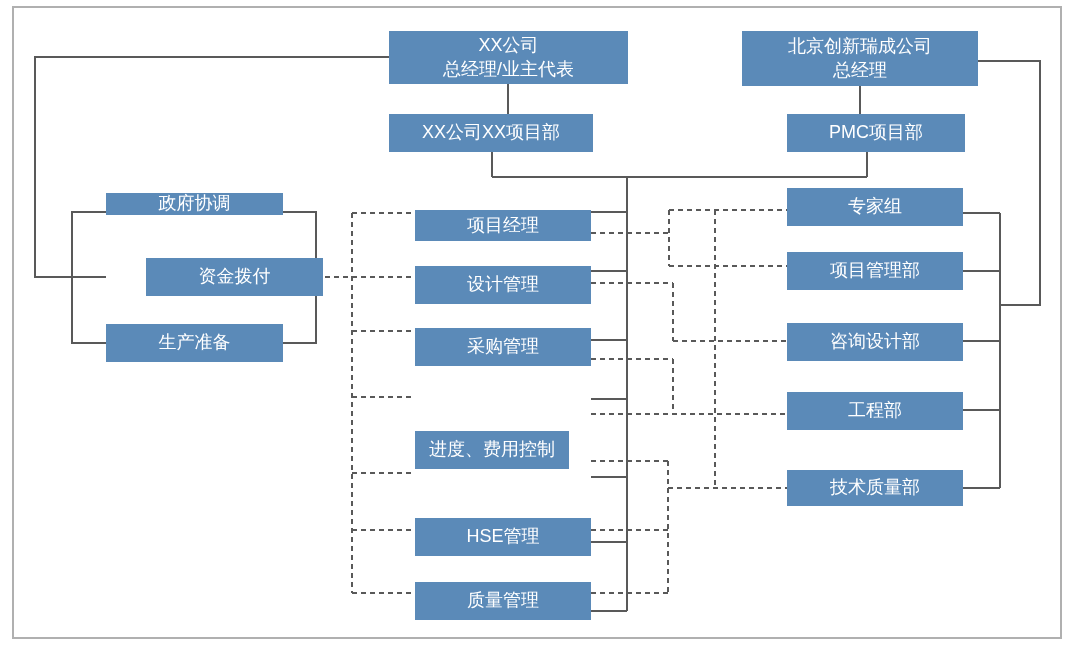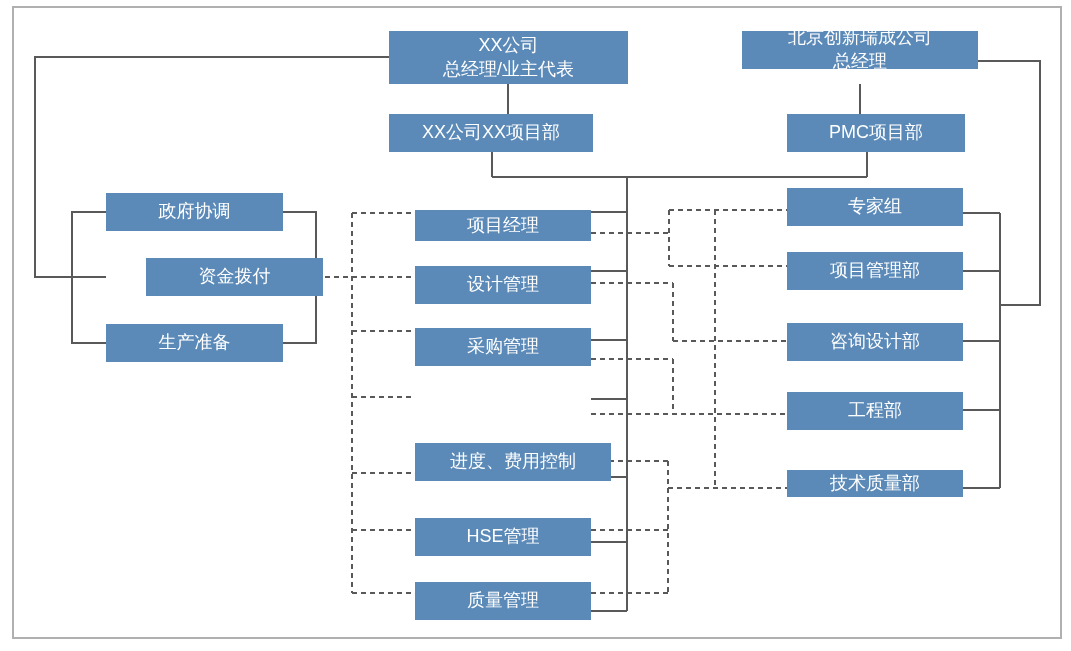--- a/index.html
+++ b/index.html
@@ -88,34 +88,34 @@
                M668 488 H787
                M591 530 H668
                M591 593 H668
                M715 210 V488"></path>
     </g>
   </svg>
 
   <div class="node" style="left:389px;top:31px;width:239px;height:53px;">XX公司
 总经理/业主代表</div>
   <div class="node" style="left:389px;top:114px;width:204px;height:38px;">XX公司XX项目部</div>
-  <div class="node" style="left:742px;top:31px;width:236px;height:38px;">北京创新瑞成公司
+  <div class="node" style="left:742px;top:31px;width:236px;height:55px;">北京创新瑞成公司
 总经理</div>
   <div class="node" style="left:787px;top:114px;width:178px;height:38px;">PMC项目部</div>
 
-  <div class="node small" style="left:106px;top:193px;width:177px;height:38px;">政府协调</div>
+  <div class="node small" style="left:106px;top:193px;width:177px;height:22px;">政府协调</div>
   <div class="node small" style="left:106px;top:258px;width:177px;height:38px;margin-left:40px;">资金拨付</div>
   <div class="node small" style="left:106px;top:324px;width:177px;height:38px;">生产准备</div>
 
   <div class="node small" style="left:415px;top:210px;width:176px;height:31px;">项目经理</div>
   <div class="node small" style="left:415px;top:266px;width:176px;height:38px;">设计管理</div>
   <div class="node small" style="left:415px;top:328px;width:176px;height:38px;">采购管理</div>
-  <div class="node small" style="left:415px;top:443px;width:196px;height:38px;">进度、费用控制</div>
+  <div class="node small" style="left:415px;top:431px;width:154px;height:38px;">进度、费用控制</div>
   <div class="node small" style="left:415px;top:518px;width:176px;height:38px;">HSE管理</div>
   <div class="node small" style="left:415px;top:582px;width:176px;height:38px;">质量管理</div>
 
   <div class="node small" style="left:787px;top:188px;width:176px;height:38px;">专家组</div>
   <div class="node small" style="left:787px;top:252px;width:176px;height:38px;">项目管理部</div>
   <div class="node small" style="left:787px;top:323px;width:176px;height:38px;">咨询设计部</div>
   <div class="node small" style="left:787px;top:392px;width:176px;height:38px;">工程部</div>
-  <div class="node small" style="left:787px;top:470px;width:176px;height:27px;">技术质量部</div>
+  <div class="node small" style="left:787px;top:470px;width:176px;height:36px;">技术质量部</div>
 
 </div>
 
 </body></html>

